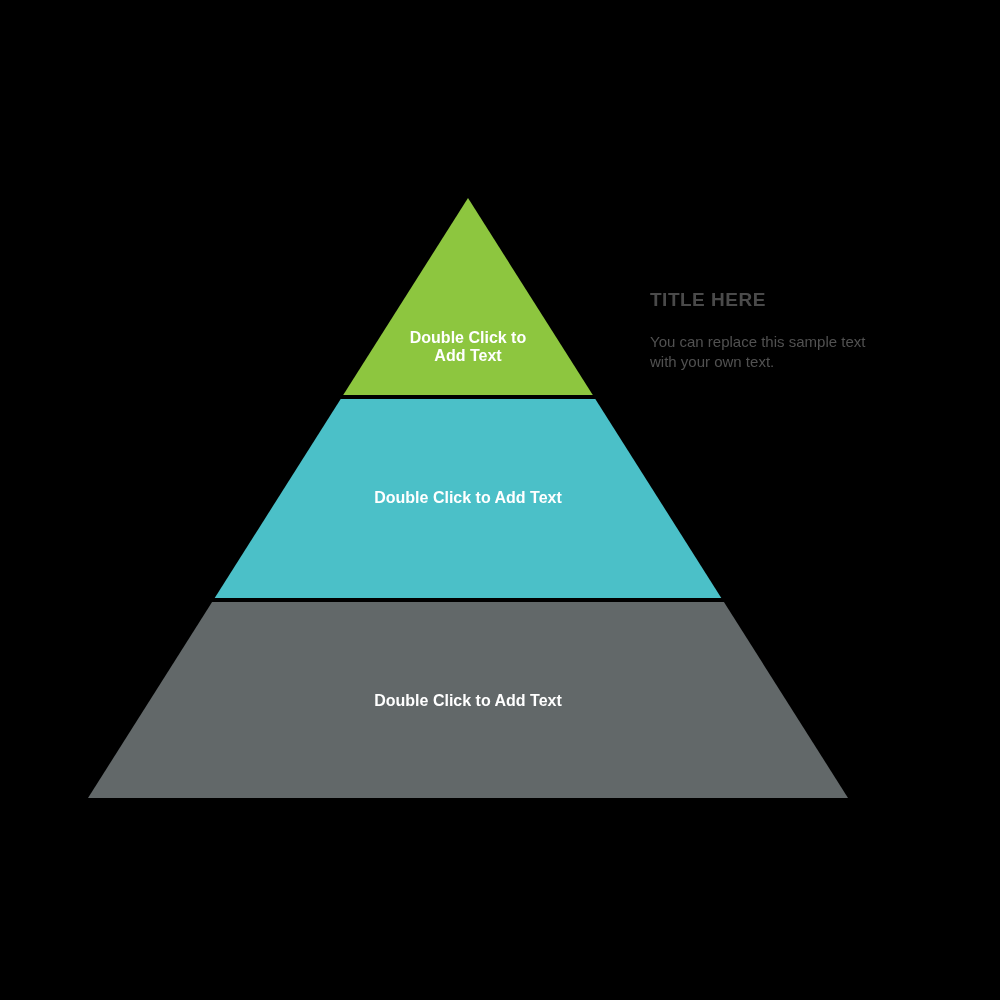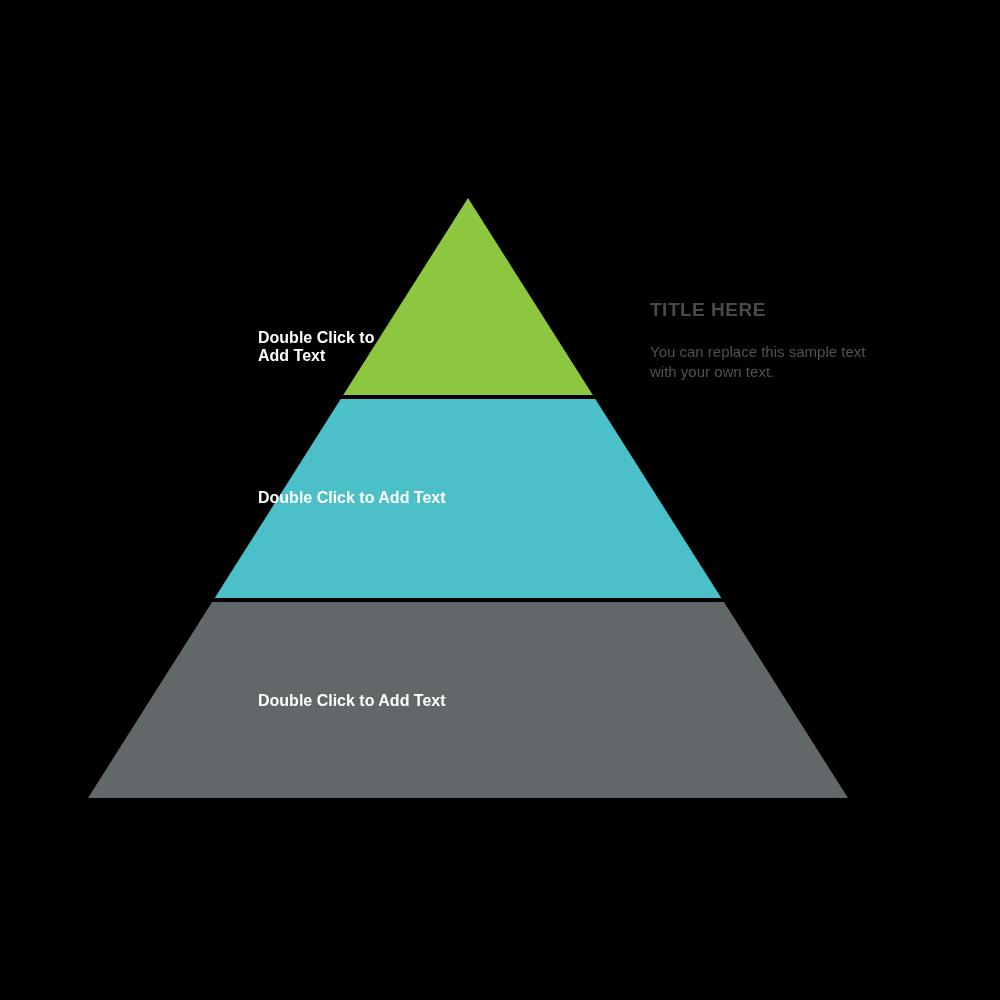--- a/index.html
+++ b/index.html
@@ -21,31 +21,32 @@
     top: 0;
   }
   .tier-label {
     position: absolute;
     left: 468px;
     transform: translateX(-50%);
     color: #FFFFFF;
     font-weight: bold;
     font-size: 16px;
     line-height: 18px;
+    text-align: center;
     white-space: pre-line;
     width: 420px;
     cursor: default;
   }
   .tier-label.top    { top: 329px; }
   .tier-label.middle { top: 489px; }
   .tier-label.bottom { top: 692px; }
   .annotation {
     position: absolute;
     left: 650px;
-    top: 299px;
+    top: 289px;
     width: 300px;
   }
   .annotation-title {
     font-size: 19px;
     line-height: 22px;
     font-weight: bold;
     color: #4A4A4A;
     letter-spacing: 0.5px;
   }
   .annotation-body {

